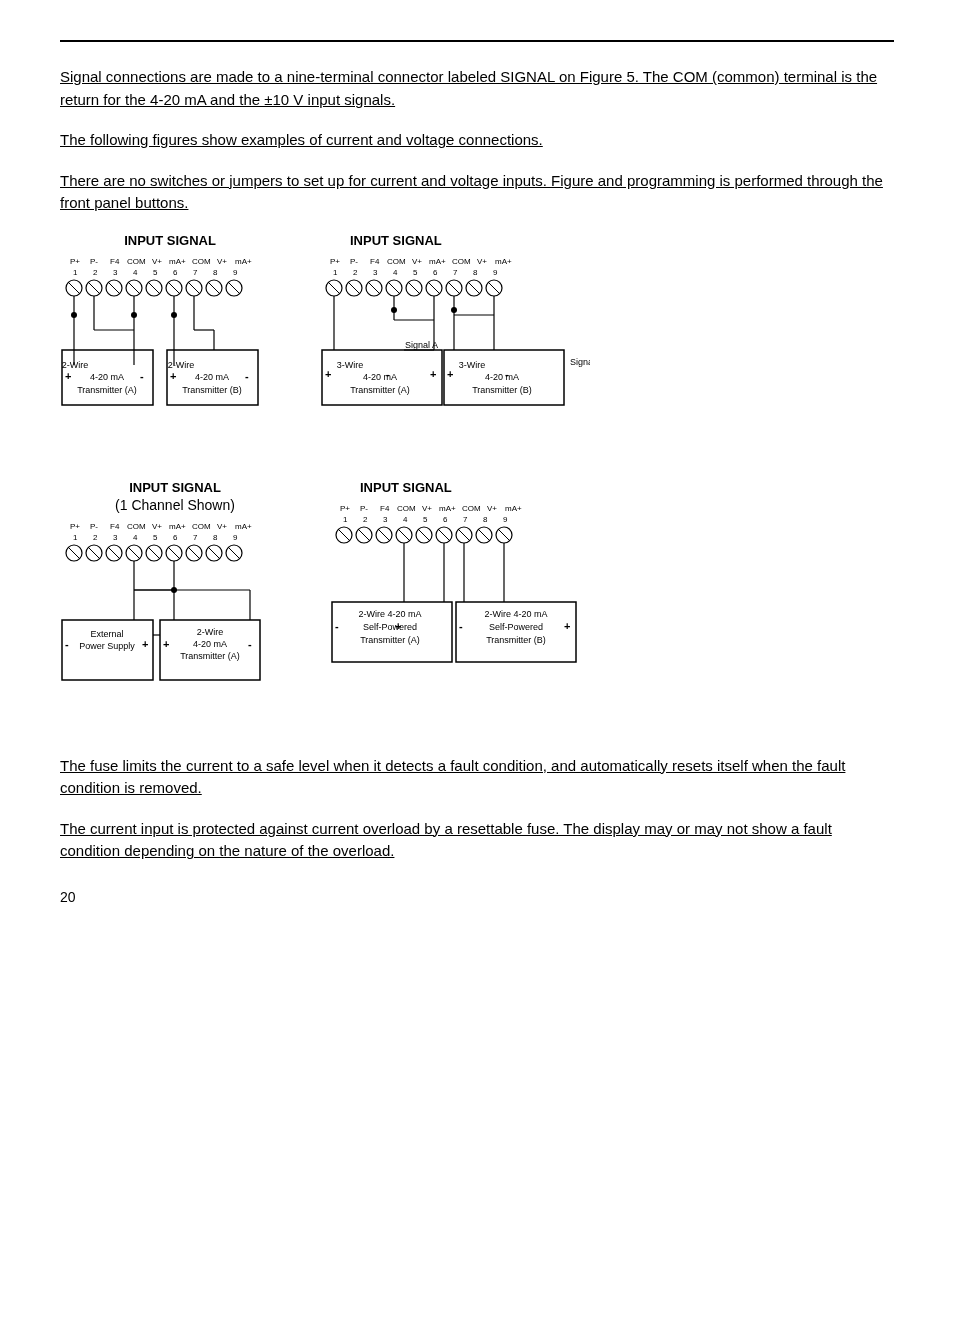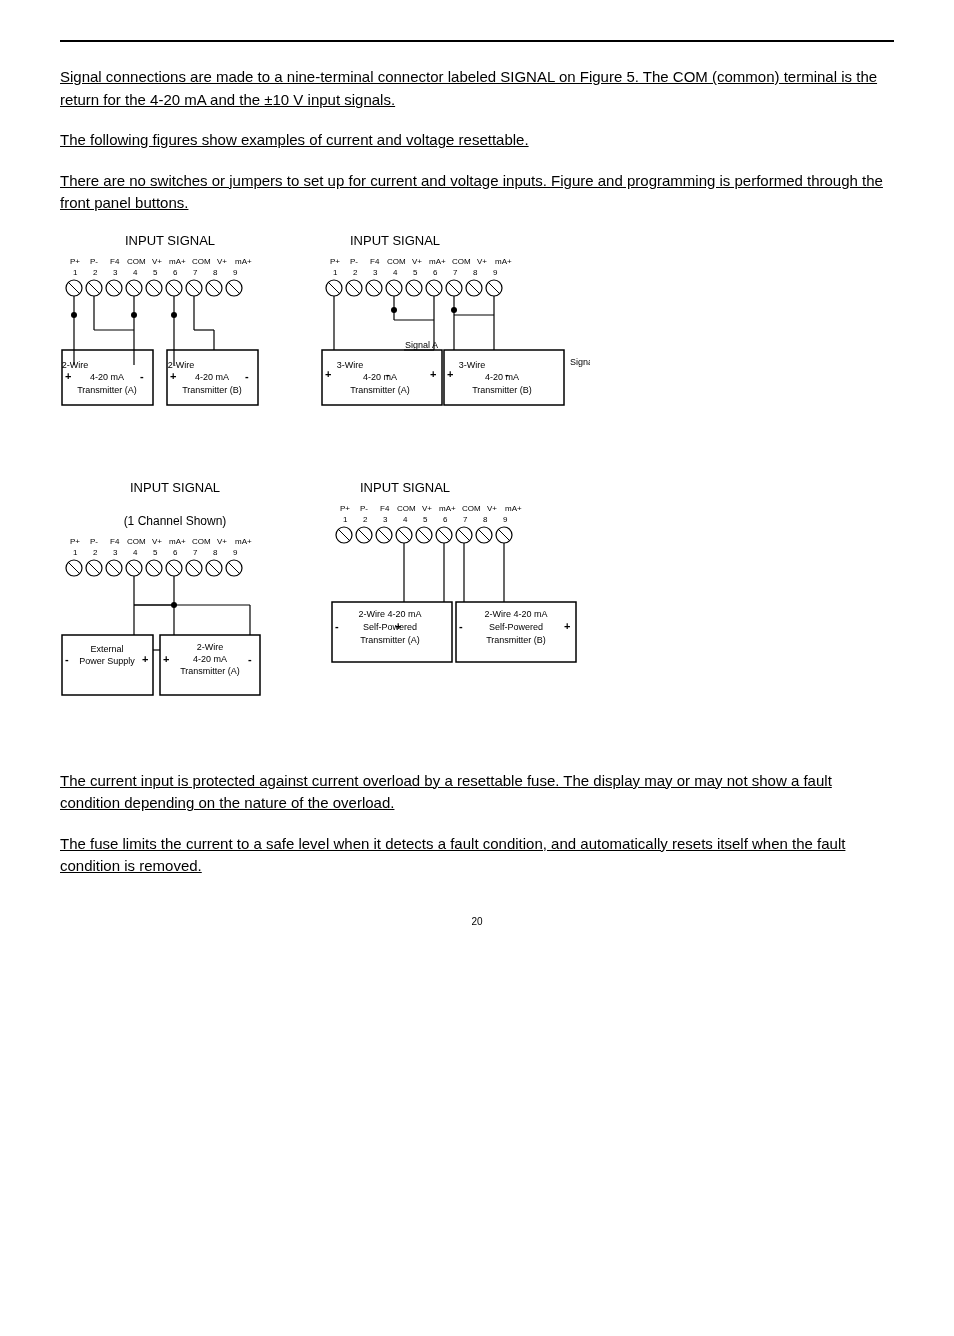--- a/index.html
+++ b/index.html
@@ -19,46 +19,45 @@
     .para {
       margin-bottom: 18px;
       line-height: 1.5;
       text-decoration: underline;
     }
     .diagrams-section {
       margin-top: 10px;
     }
     .signal-label {
       font-size: 13px;
-      font-weight: normal;
+      font-weight: bold;
       text-align: center;
       margin-bottom: 2px;
       font-family: Arial, sans-serif;
     }
     .bottom-text {
       margin-top: 30px;
       line-height: 1.5;
     }
     .page-num {
-      text-align: center;
-      margin-top: 38px;
-      font-size: 10px;
+      margin-top: 26px;
+      font-size: 14px;
     }
 
     
     .diag-svg text { font-family: Arial, sans-serif; }
   </style>
 </head>
 <body>
 
 <div class="top-rule"></div>
 
 <p class="para">Signal connections are made to a nine-terminal connector labeled SIGNAL on Figure 5. The COM (common) terminal is the return for the 4-20 mA and the ±10 V input signals.</p>
 
-<p class="para">The following figures show examples of current and voltage resettable.</p>
+<p class="para">The following figures show examples of current and voltage connections.</p>
 <p class="para">There are no switches or jumpers to set up for current and voltage inputs. Figure and programming is performed through the front panel buttons.</p>
 
 <div class="diagrams-section">
 
   <div style="display:flex; flex-direction:row; gap:20px; margin-bottom:30px; align-items:flex-start;">
 
     <div style="display:flex; flex-direction:column; align-items:center;">
       <div class="signal-label">INPUT SIGNAL</div>
 
       <svg class="diag-svg" width="220" height="200">
@@ -240,21 +239,21 @@
         <text x="182" y="130" font-size="9" font-family="Arial" text-anchor="middle">4-20 mA</text>
         <text x="182" y="143" font-size="9" font-family="Arial" text-anchor="middle">Transmitter (B)</text>
       </svg>
     </div>
   </div>
 
   <div style="display:flex; flex-direction:row; gap:20px; margin-bottom:30px; align-items:flex-start;">
 
     <div style="display:flex; flex-direction:column; align-items:center;">
       <div class="signal-label">INPUT SIGNAL</div>
-      <div class="signal-label" style="font-weight:normal; font-size:12px;margin-top:17px;">(1 Channel Shown)</div>
+      <div class="signal-label" style="font-weight:normal; font-size:14px;">(1 Channel Shown)</div>
       <svg class="diag-svg" width="230" height="210">
 
         <text x="10" y="14" font-size="8" font-family="Arial">P+</text>
         <text x="30" y="14" font-size="8" font-family="Arial">P-</text>
         <text x="50" y="14" font-size="8" font-family="Arial">F4</text>
         <text x="67" y="14" font-size="8" font-family="Arial">COM</text>
         <text x="92" y="14" font-size="8" font-family="Arial">V+</text>
         <text x="109" y="14" font-size="8" font-family="Arial">mA+</text>
         <text x="132" y="14" font-size="8" font-family="Arial">COM</text>
         <text x="157" y="14" font-size="8" font-family="Arial">V+</text>
@@ -382,17 +381,17 @@
         <text x="186" y="120" font-size="9" font-family="Arial" text-anchor="middle">2-Wire 4-20 mA</text>
         <text x="186" y="133" font-size="9" font-family="Arial" text-anchor="middle">Self-Powered</text>
         <text x="186" y="146" font-size="9" font-family="Arial" text-anchor="middle">Transmitter (B)</text>
       </svg>
     </div>
   </div>
 
 </div>
 
 <div class="bottom-text">
+  <p class="para">The fuse limits the current to a safe level when it detects a fault condition, and automatically resets itself when the fault condition is removed.</p>
   <p class="para">The current input is protected against current overload by a resettable fuse. The display may or may not show a fault condition depending on the nature of the overload.</p>
-  <p class="para">The fuse limits the current to a safe level when it detects a fault condition, and automatically resets itself when the fault condition is removed.</p>
 </div>
 
 <div class="page-num">20</div>
 
 </body></html>

